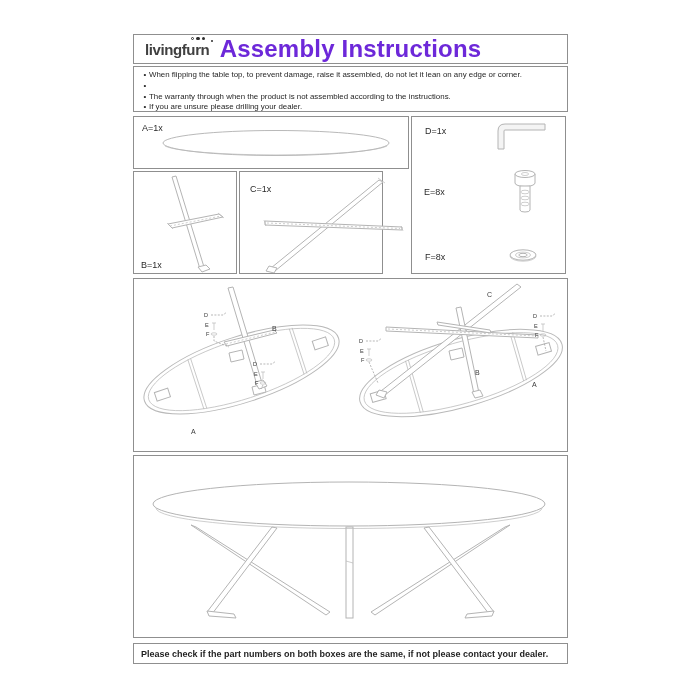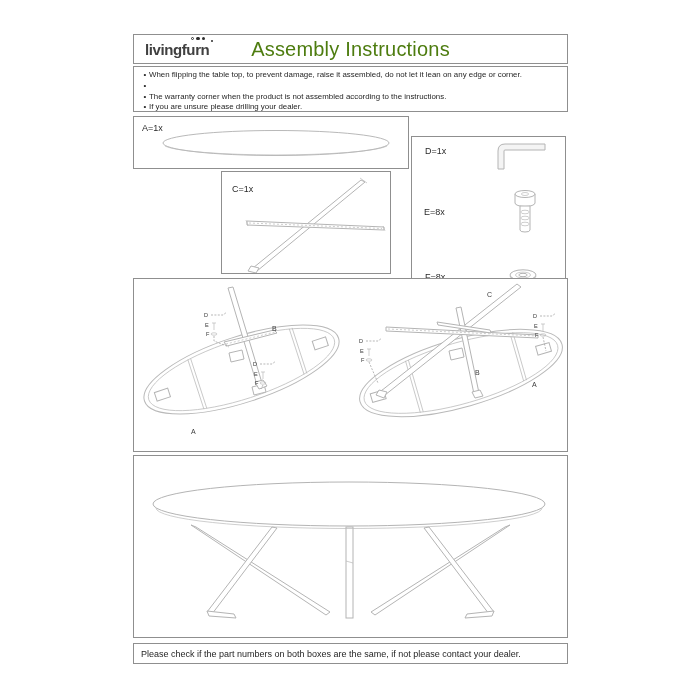--- a/index.html
+++ b/index.html
@@ -8,34 +8,34 @@
   .box{position:absolute;background:#fff;border:1px solid #8f8f8f;box-sizing:border-box;}
   
   .header-box{left:133px;top:34px;width:435px;height:30px;display:flex;align-items:center;justify-content:center;}
   .logo{position:absolute;left:11px;top:5px;height:20px;}
   .logo-text{font-size:15px;font-weight:bold;letter-spacing:-0.4px;color:#404040;line-height:20px;}
   .logo-dots{position:absolute;top:-3px;left:46px;display:flex;gap:2px;}
   .logo-dots i{width:3.4px;height:3.4px;border-radius:50%;display:block;}
   .logo-dots i.hollow{border:1px solid #2e2e2e;box-sizing:border-box;background:#fff;}
   .logo-dots i.solid{background:#2e2e2e;}
   .logo-tm{position:absolute;top:0px;right:-4px;width:2.2px;height:2.2px;border-radius:50%;background:#2e2e2e;}
-  .page-title{font-size:20px;color:#4d7c0f;letter-spacing:0.2px;}
+  .page-title{font-size:24px;color:#6d28d9;letter-spacing:0.2px;font-weight:bold;}
   
   .notes-box{left:133px;top:66px;width:435px;height:46px;padding:3px 6px 0 7px;}
   .note-line{display:flex;font-size:7.9px;color:#1f1f1f;line-height:10.8px;}
   .note-line .dot{width:8px;flex:0 0 8px;text-align:center;color:#1f1f1f;}
   
   .part-a-box{left:133px;top:116px;width:276px;height:53px;padding-left:16px;}
   .part-b-box{left:133px;top:171px;width:104px;height:103px;}
-  .part-c-box{left:221px;top:171px;width:170px;height:103px;}
-  .part-def-box{left:411px;top:116px;width:155px;height:158px;margin-top:20px;}
+  .part-c-box{left:239px;top:171px;width:144px;height:103px;}
+  .part-def-box{left:411px;top:116px;width:155px;height:158px;}
   .assembly-box{left:133px;top:278px;width:435px;height:174px;}
   .final-box{left:133px;top:455px;width:435px;height:183px;}
   .footer-box{left:133px;top:643px;width:435px;height:21px;display:flex;align-items:center;padding:0 7px;}
-  .footer-text{font-size:9px;color:#1f1f1f;}
+  .footer-text{font-size:9px;color:#1f1f1f;font-weight:bold;}
   svg{position:absolute;left:0;top:0;}
   svg text{font-family:"Liberation Sans", sans-serif;}
   .part-label{font-size:9px;fill:#2a2a2a;}
   .dia-label{font-size:7px;fill:#3a3a3a;}
   .callout-label{font-size:5.6px;fill:#3a3a3a;}
   .art{stroke:#b9b9b9;fill:none;stroke-width:1;}
   .artfill{stroke:#b4b4b4;fill:#ffffff;stroke-width:1;}
   .keyfill{stroke:#b4b4b4;fill:#f4f4f4;stroke-width:1;}
   .dash{stroke:#9a9a9a;fill:none;stroke-width:0.7;stroke-dasharray:2 1.4;}
   .thin{stroke:#b9b9b9;fill:none;stroke-width:0.7;}
@@ -61,36 +61,47 @@
   <div class="box notes-box">
     <div class="note-line">
         <span class="dot">•</span>
         <span>When flipping the table top, to prevent damage, raise it assembled, do not let it lean on any edge or corner.</span>
       </div>
     <div class="note-line">
         <span class="dot">•</span>
       </div>
     <div class="note-line">
         <span class="dot">•</span>
-        <span>The warranty corner when the product is not assembled according to the instructions.</span>
+        <span>The warranty through when the product is not assembled according to the instructions.</span>
       </div>
     <div class="note-line">
         <span class="dot">•</span>
         <span>If you are unsure please drilling your dealer.</span>
       </div>
   </div>
 
   <div class="box part-a-box">
     <svg width="274" height="51" viewBox="0 0 274 51">
       <ellipse class="art" cx="142" cy="26" rx="113" ry="12.5"></ellipse>
       <path class="thin" d="M31,29 A113 11 0 0 0 253,29"></path>
       <text class="part-label" x="8" y="14">A=1x</text>
     </svg>
   </div>
 
+  <div class="box part-b-box">
+    <svg width="102" height="101" viewBox="0 0 102 101">
+      <polygon class="artfill" points="38,5 42,4 70,95 66,97"></polygon>
+      <polygon class="artfill" points="34,52 85,42 89,45 38,56"></polygon>
+      <line class="thin" x1="36" y1="54" x2="87" y2="44" stroke-dasharray="2 2"></line>
+      <polygon class="artfill" points="64,95 72,93 76,97 68,100"></polygon>
+      <line class="thin" x1="84" y1="41" x2="90" y2="46"></line>
+      <line class="thin" x1="33" y1="51" x2="39" y2="57"></line>
+      <text class="part-label" x="7" y="96">B=1x</text>
+    </svg>
+  </div>
 
   <div class="box part-c-box">
     <svg width="168" height="101" viewBox="0 0 168 101">
       <polygon class="artfill" points="139,8 143,10 35,99 31,96"></polygon>
       <polygon class="artfill" points="25,49 162,55 162,58 25,53"></polygon>
       <line class="thin" x1="27" y1="51" x2="160" y2="56.5" stroke-dasharray="2 2"></line>
       <polygon class="artfill" points="29,94 37,96 34,101 26,99"></polygon>
       <line class="thin" x1="138" y1="6" x2="145" y2="11"></line>
       <line class="thin" x1="24" y1="48" x2="26" y2="54"></line>
       <line class="thin" x1="161" y1="54" x2="163" y2="59"></line>

